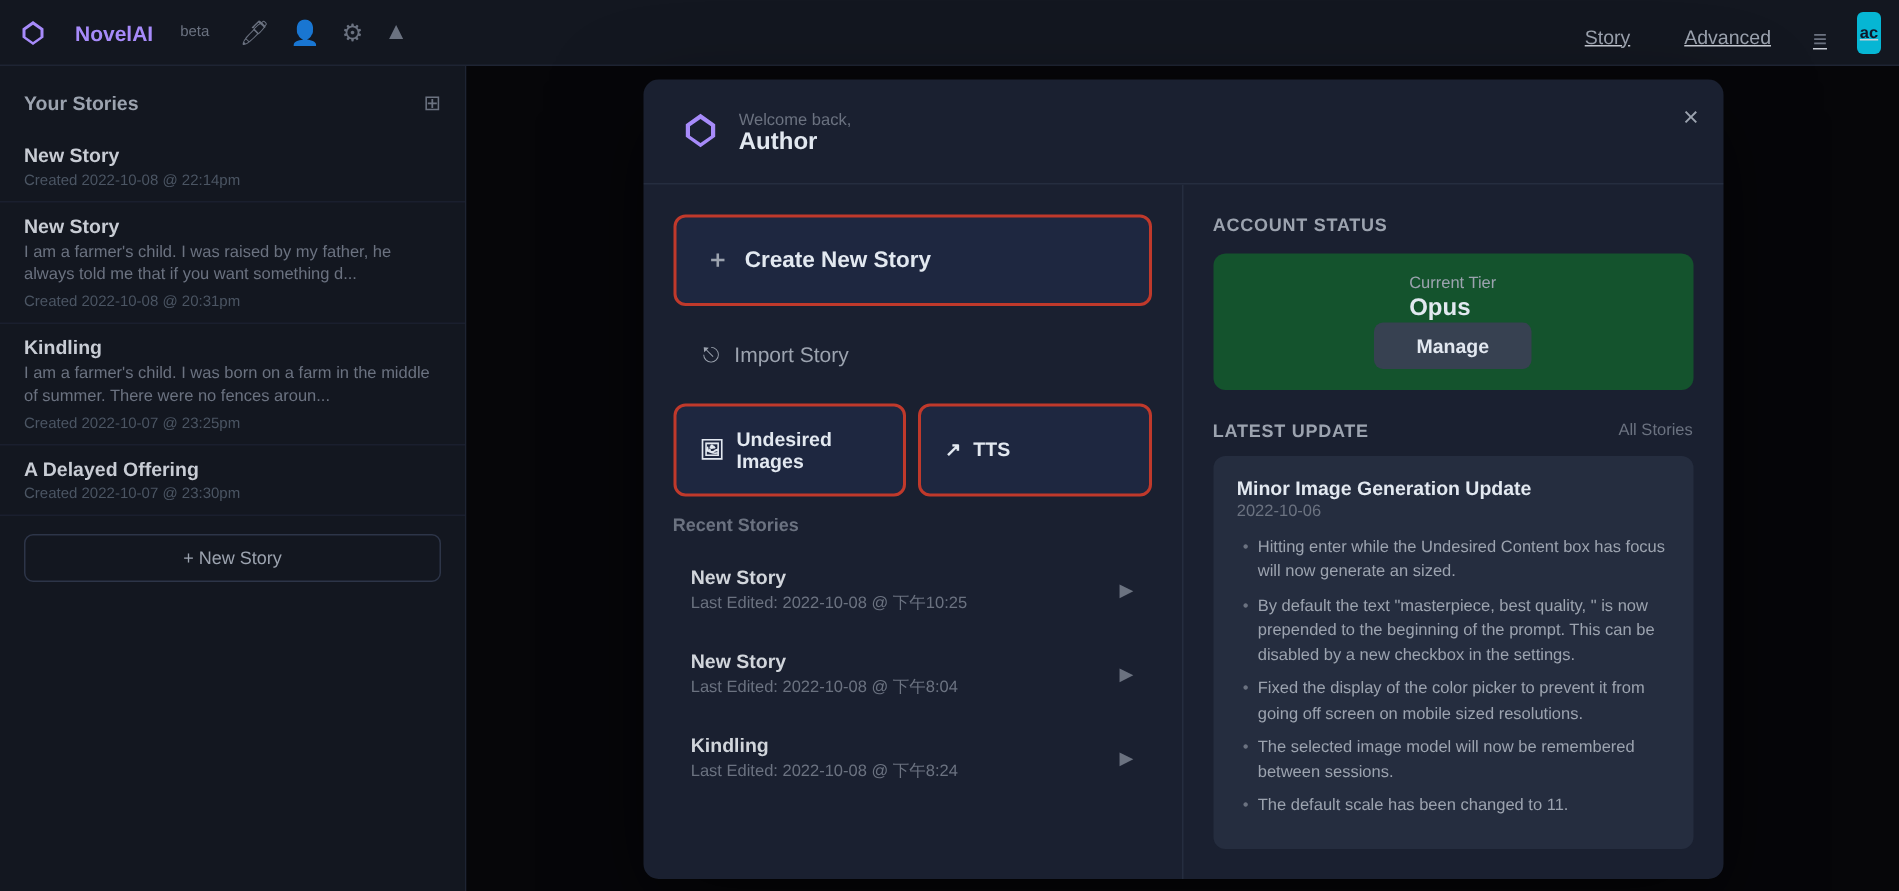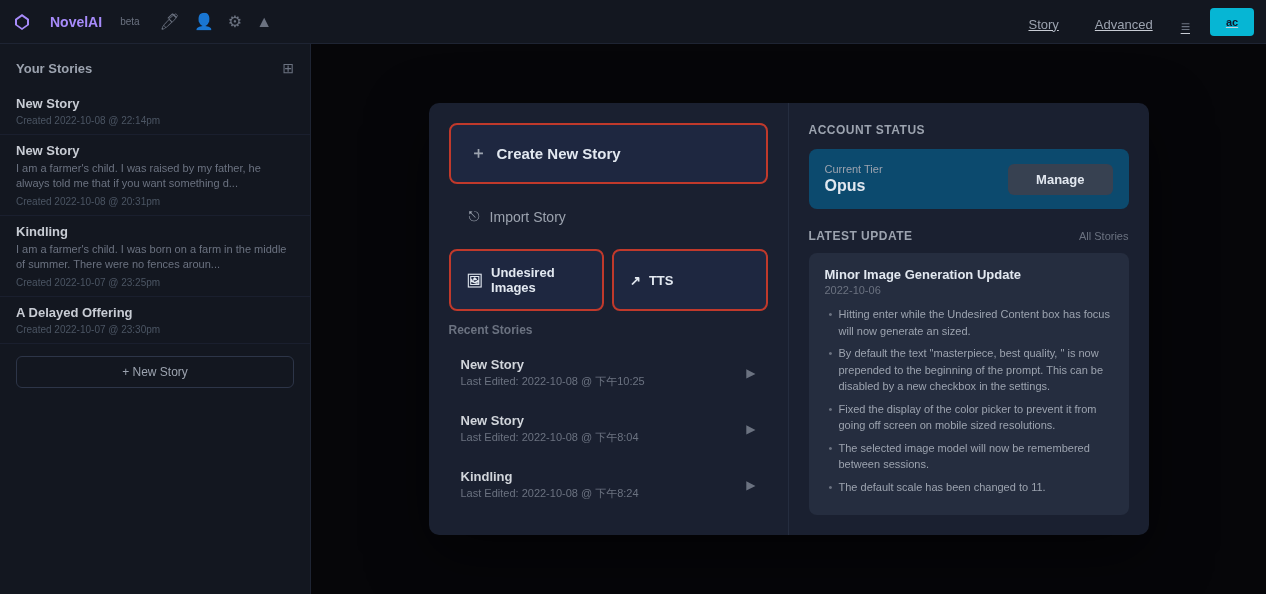--- a/index.html
+++ b/index.html
@@ -60,21 +60,21 @@
       gap: 20px;
       text-decoration: underline;
     }
     .nav-tab {
       color: #9ca3af;
       font-size: 13px;
       cursor: pointer;
       padding: 4px 8px;
     }
     .nav-avatar {
-      width: 44px;
+      width: 16px;
       height: 28px;
       background: #06b6d4;
       border-radius: 4px;
       display: flex;
       align-items: center;
       justify-content: center;
       font-size: 11px;
       font-weight: 700;
       color: #0f172a;
     }
@@ -337,27 +337,28 @@
     .account-status-title {
       font-size: 12px;
       font-weight: 700;
       color: #9ca3af;
       margin-bottom: 12px;
       text-transform: uppercase;
       letter-spacing: 0.5px;
     }
 
     .account-status-card {
-      background: #0c4a6e;
+      background: #14532d;
       border-radius: 8px;
       padding: 14px 16px;
       display: flex;
       align-items: center;
       justify-content: space-between;
       margin-bottom: 20px;
+      flex-direction: column;
     }
     .tier-label {
       font-size: 11px;
       color: #9ca3af;
       margin-bottom: 2px;
     }
     .tier-name {
       font-size: 16px;
       font-weight: 700;
       color: #e2e8f0;
@@ -500,20 +501,32 @@
 
     <button class="sidebar-new-btn">+ New Story</button>
   </div>
 
   <div class="content-area">
     <span class="no-story">No Story selected.</span>
 
     <div class="modal-backdrop">
       <div class="modal">
 
+        <div class="modal-header">
+          <div class="modal-logo">
+            <svg width="28" height="28" viewBox="0 0 20 20" fill="#a78bfa">
+              <path d="M10 2L3 7v6l7 5 7-5V7L10 2zm0 2.5l5 3.5v4.5L10 16 5 12.5V8l5-3.5z"></path>
+            </svg>
+          </div>
+          <div class="modal-header-text">
+            <span class="modal-welcome">Welcome back,</span>
+            <span class="modal-author">Author</span>
+          </div>
+          <button class="modal-close">×</button>
+        </div>
 
         <div class="modal-body">
 
           <div class="modal-left">
 
             <button class="action-btn-primary">
               <span class="btn-icon">＋</span>
               <span>Create New Story</span>
             </button>
 

